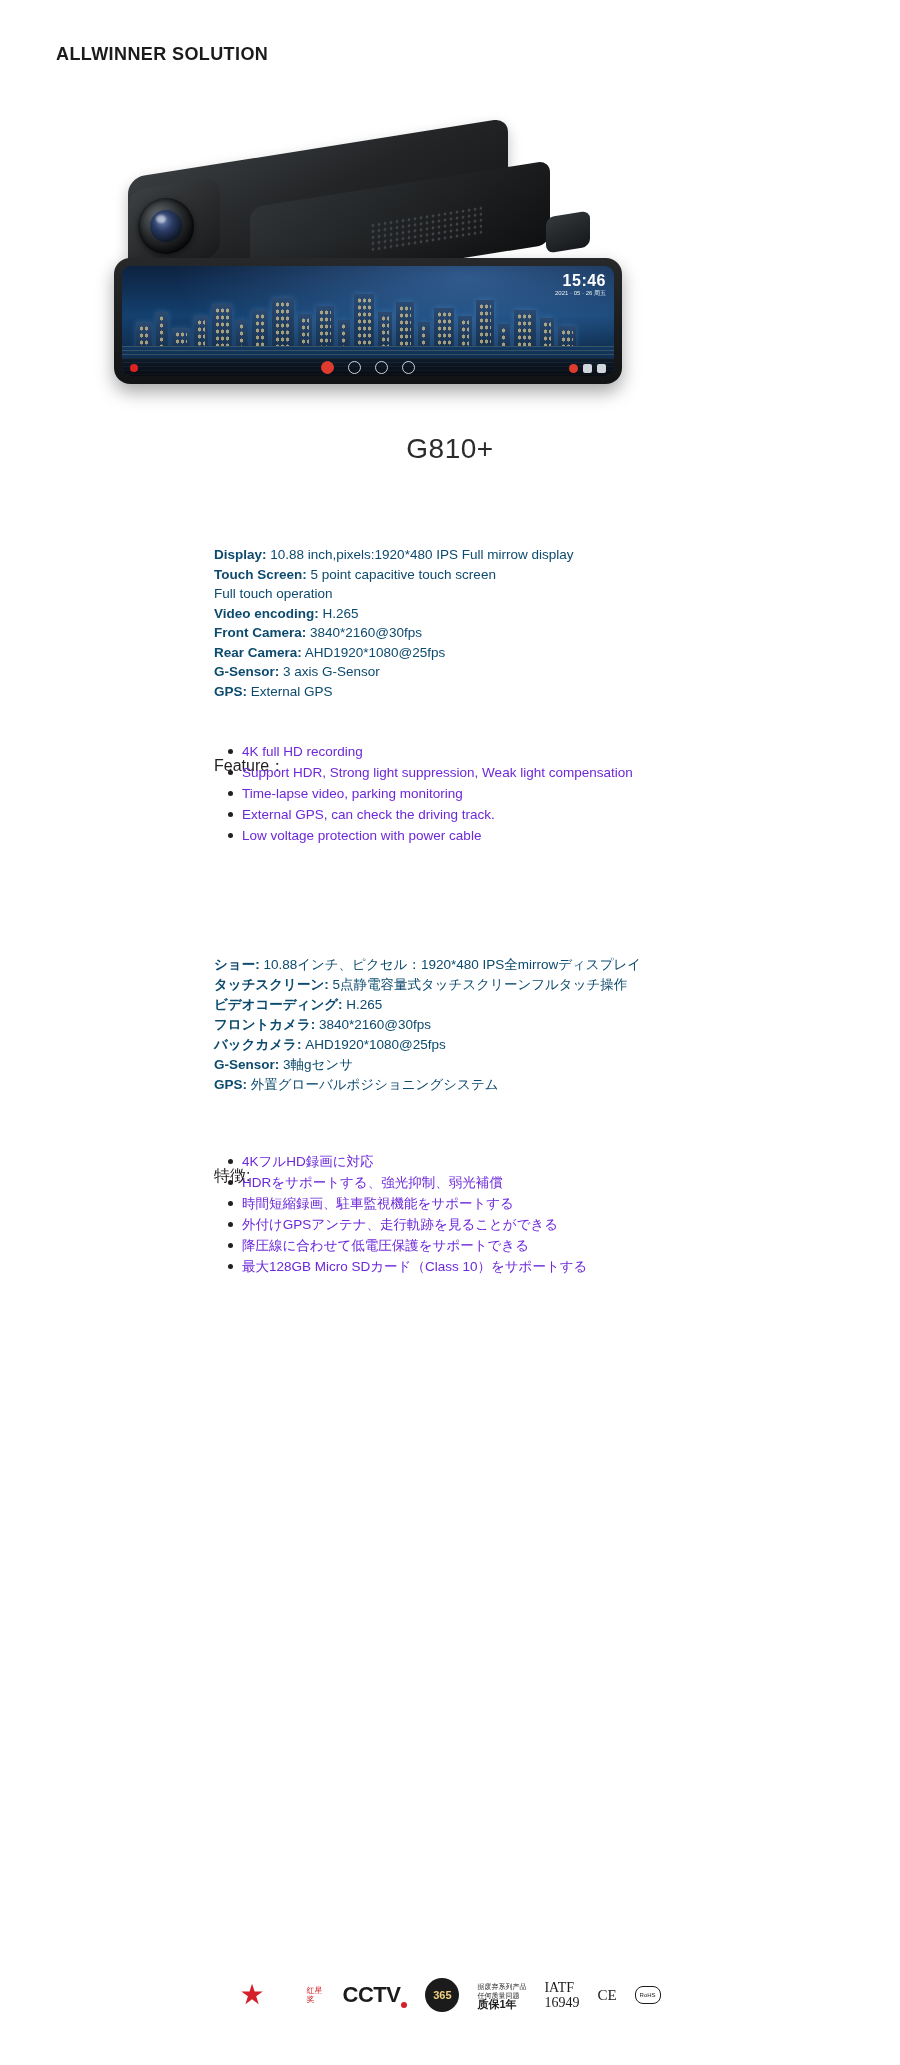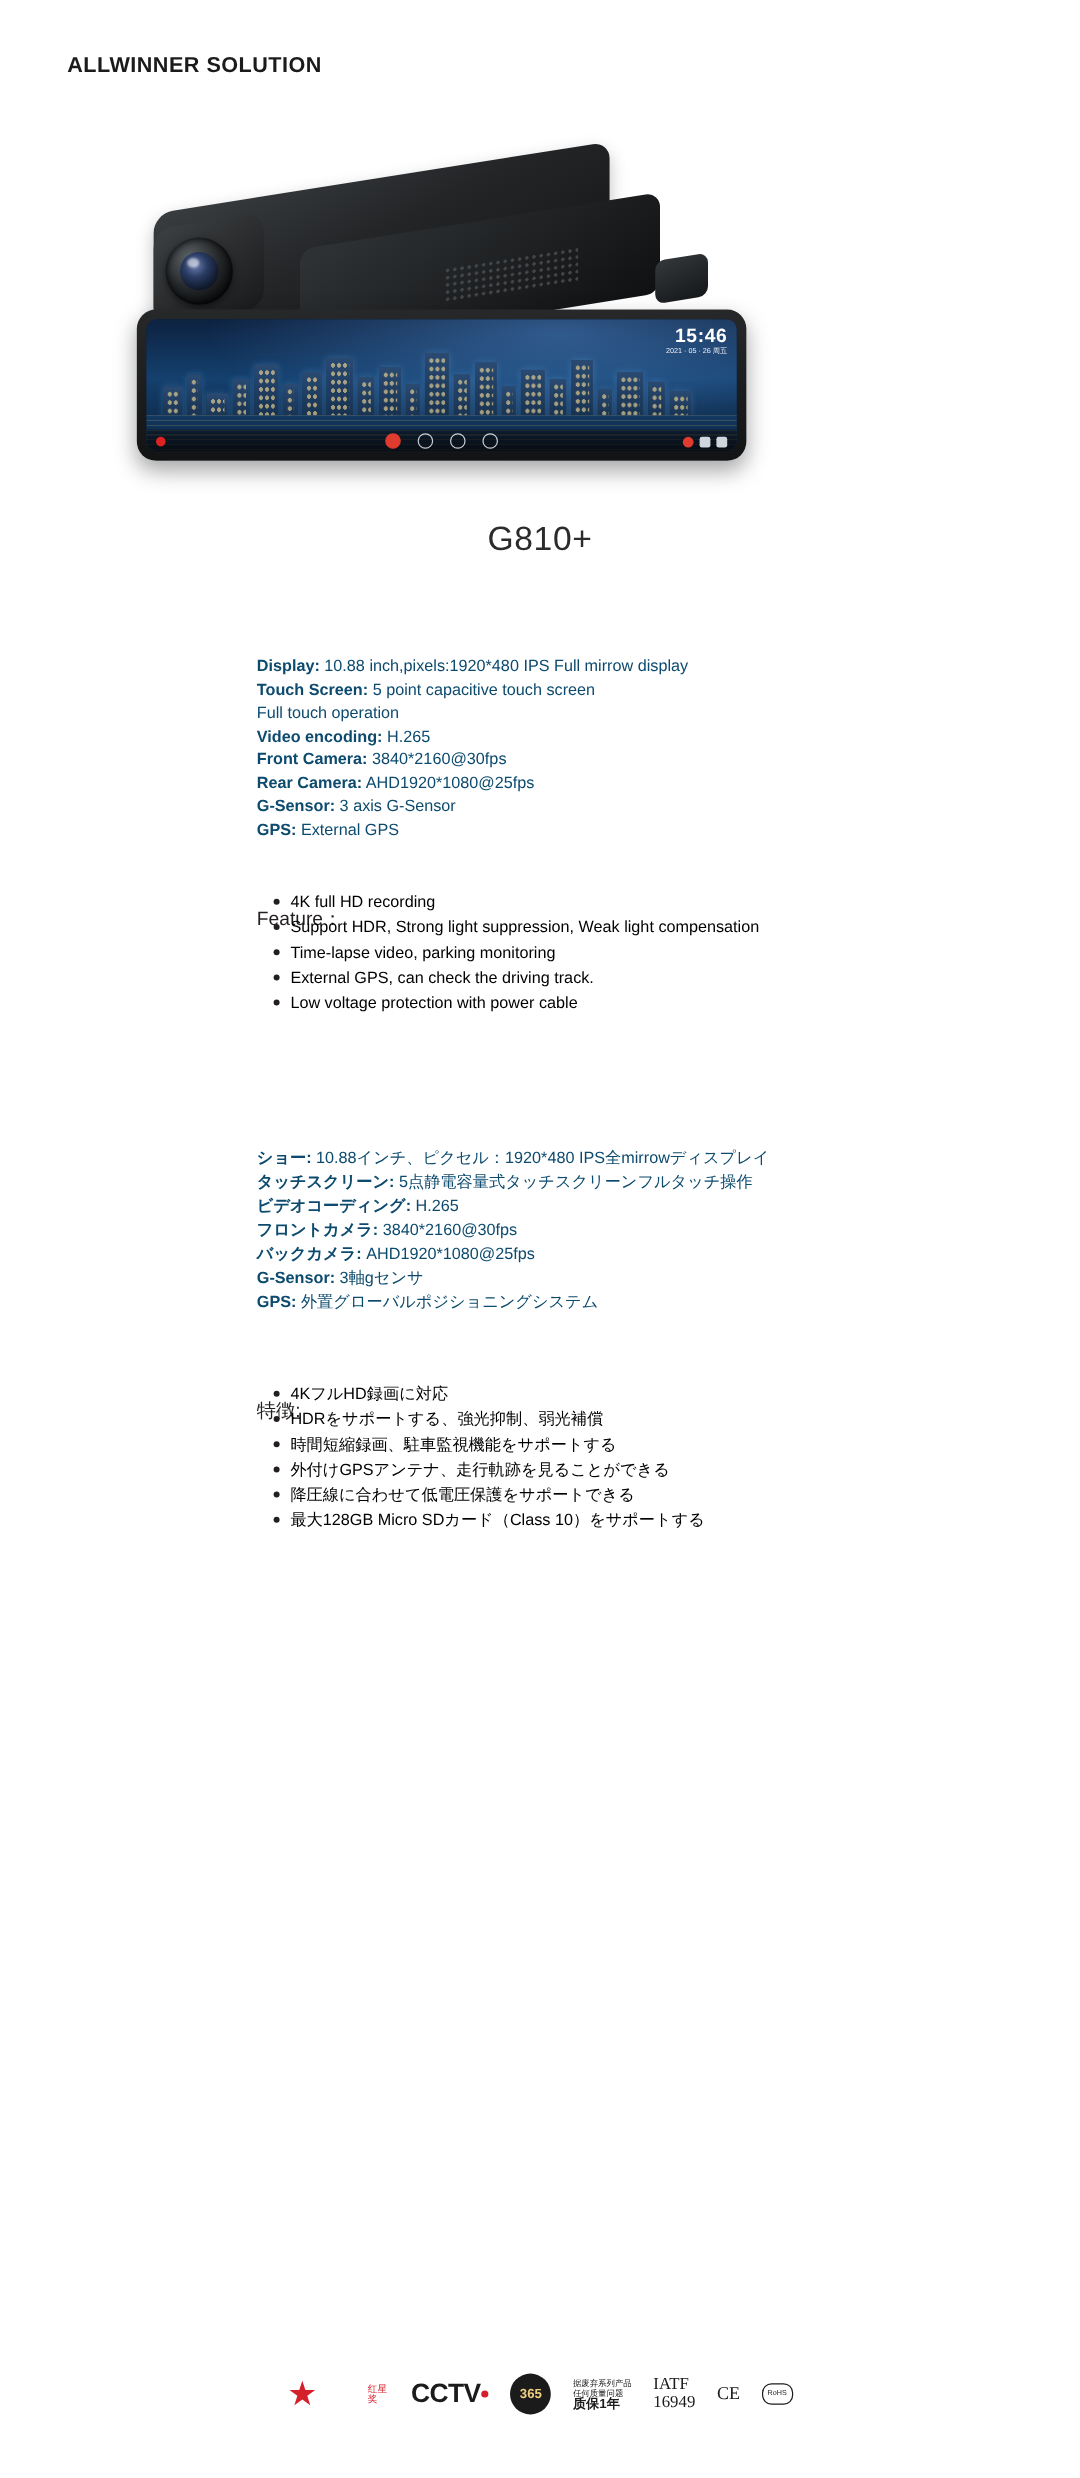--- a/index.html
+++ b/index.html
@@ -257,21 +257,21 @@
   }
   #feature-head-en { top: 712px; }
   #feature-head-jp { top: 1122px; }
 
   .feature-list {
     position: absolute;
     left: 226px;
     width: 470px;
     font-size: 13.5px;
     line-height: 19px;
-    color: #000000;
+    color: #6d28d9;
     margin: 0;
     padding: 0;
     list-style: none;
   }
   #feature-list-en { top: 742px; }
   #feature-list-jp { top: 1152px; }
   .feature-list li {
     position: relative;
     padding-left: 16px;
     margin-bottom: 2px;
@@ -310,21 +310,21 @@
     line-height: 9px;
     width: 18px;
     padding-left: 38px;
   }
   .badge-cctv {
     font-size: 22px;
     font-weight: bold;
     letter-spacing: -0.5px;
     color: #1b1b1b;
     display: flex;
-    align-items: center;
+    align-items: flex-end;
     gap: 1px;
   }
   .cctv-dot {
     width: 6px; height: 6px; border-radius: 50%;
     background: #d4202a; display: inline-block;
   }
   .badge-365 {
     width: 34px; height: 34px;
     border-radius: 50%;
     background: #1b1b1b;

